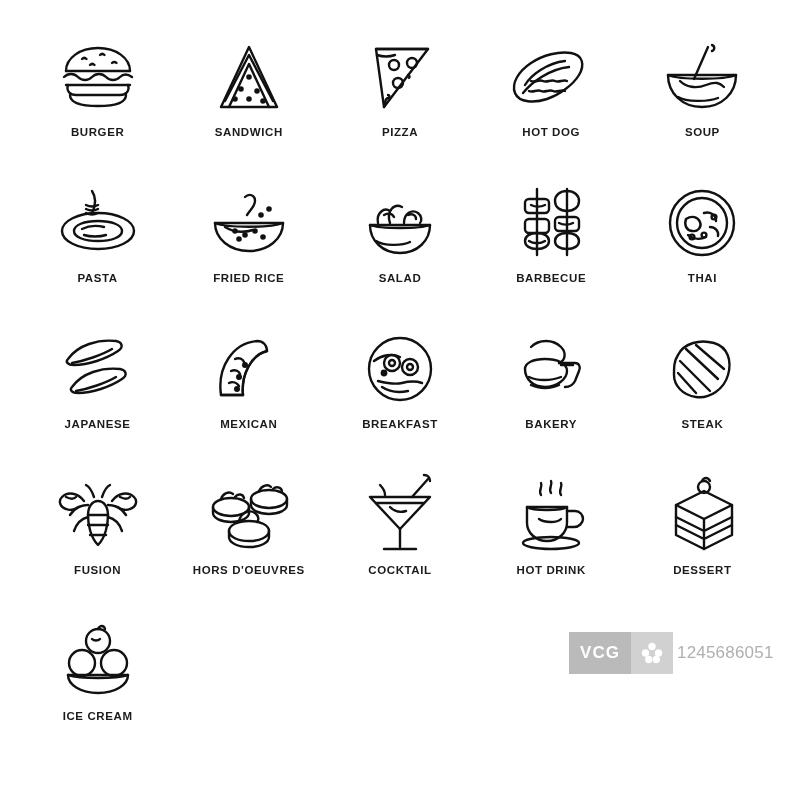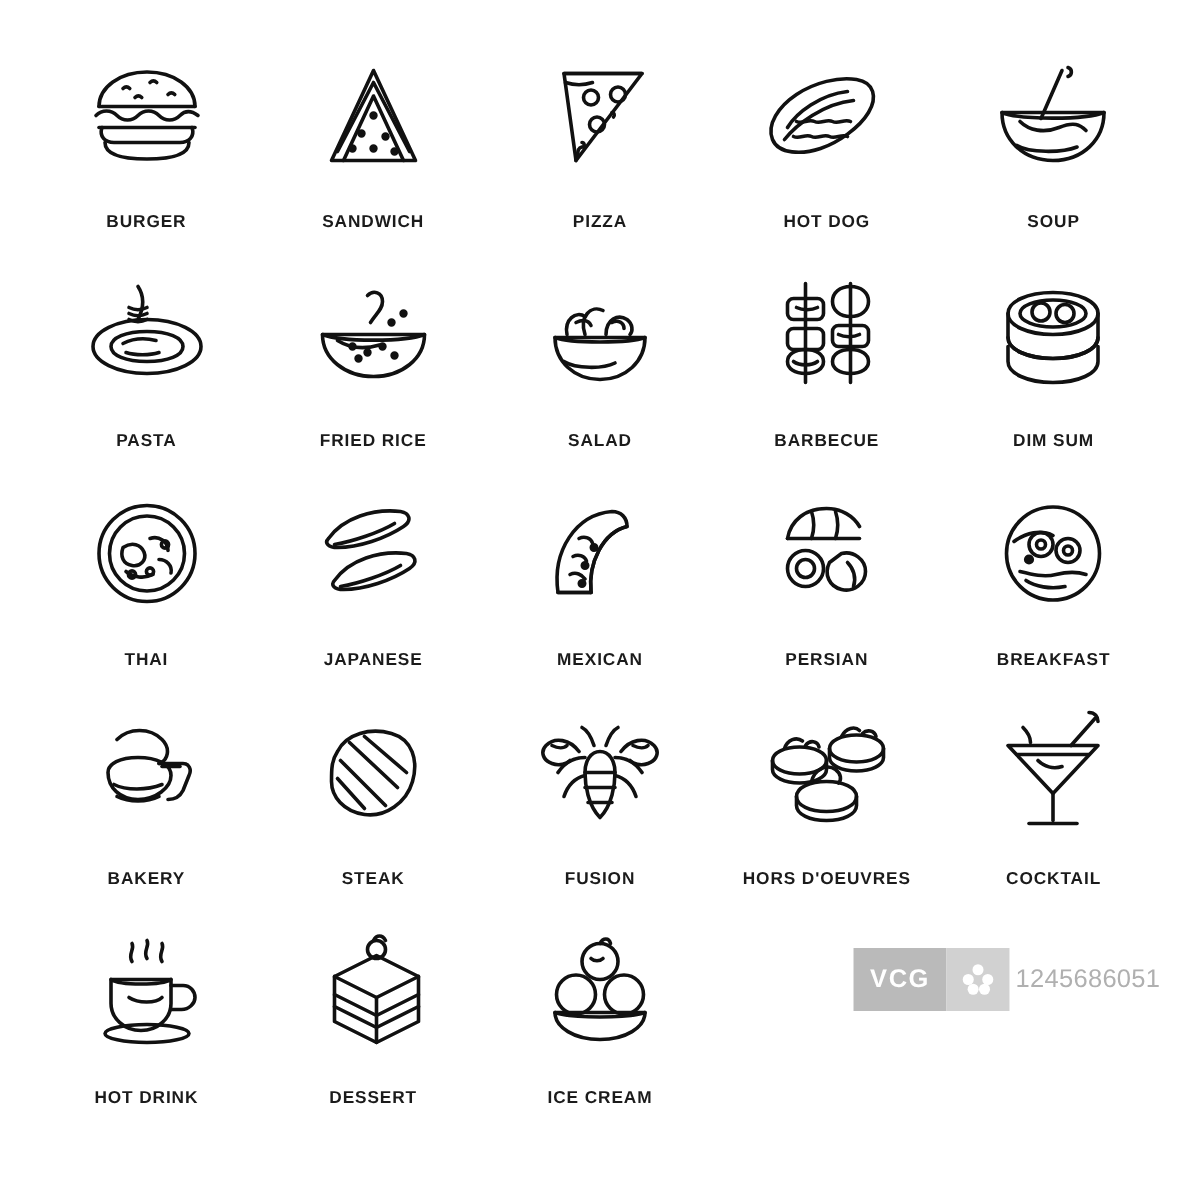--- a/index.html
+++ b/index.html
@@ -40,21 +40,21 @@
     width: 108px;
     height: 96px;
     display: flex;
     align-items: center;
     justify-content: center;
   }
   .glyph svg {
     display: block;
   }
   .caption {
-    margin-top: 16px;
+    margin-top: 0;
     font-size: 11.5px;
     font-weight: bold;
     letter-spacing: 0.6px;
     color: #1b1b1b;
     text-align: center;
     line-height: 1.1;
     white-space: nowrap;
   }
   
   .wm {
@@ -243,34 +243,20 @@
           <path d="M28 62c4 3 12 3 16 0"></path>
           <path d="M54 22c0-6 5-10 12-10s12 4 12 10-5 10-12 10-12-4-12-10Z"></path>
           <rect x="54" y="38" width="24" height="14" rx="4"></rect>
           <path d="M54 62c0-5 5-8 12-8s12 3 12 8-5 8-12 8-12-3-12-8Z"></path>
           <path d="M30 26c4 2 10 2 14 0M58 44c4 2 10 2 14 0"></path>
         </svg>
       </div>
       <div class="caption">BARBECUE</div>
     </div>
 
-    <div class="cell">
-      <div class="glyph">
-        <svg viewBox="0 0 100 90" width="100" height="90" fill="none" stroke="#111" stroke-width="2.4" stroke-linecap="round" stroke-linejoin="round">
-          <path d="M20 30c0-8 13-14 30-14s30 6 30 14-13 14-30 14-30-6-30-14Z"></path>
-          <path d="M28 30c0-5 10-9 22-9s22 4 22 9-10 9-22 9-22-4-22-9Z"></path>
-          <circle cx="42" cy="29" r="6"></circle>
-          <circle cx="58" cy="30" r="6"></circle>
-          <path d="M20 30v16c0 8 13 14 30 14s30-6 30-14V30"></path>
-          <path d="M20 46c0 8 13 14 30 14s30-6 30-14"></path>
-          <path d="M20 52v10c0 8 13 14 30 14s30-6 30-14V52"></path>
-        </svg>
-      </div>
-      <div class="caption">DIM SUM</div>
-    </div>
 
     <div class="cell">
       <div class="glyph">
         <svg viewBox="0 0 100 90" width="100" height="90" fill="none" stroke="#111" stroke-width="2.4" stroke-linecap="round" stroke-linejoin="round">
           <circle cx="50" cy="44" r="32"></circle>
           <circle cx="50" cy="44" r="25"></circle>
           <path d="M34 40c6-4 12-2 14 3s-2 10-8 9-8-6-6-12Z"></path>
           <path d="M52 34c6-2 12 2 12 8"></path>
           <path d="M58 48c5 0 9 4 8 9"></path>
           <path d="M36 56c5 4 12 5 18 2"></path>
@@ -302,34 +288,20 @@
           <path d="M22 70h22"></path>
           <path d="M30 58c4-2 8 0 10 3M32 46c4-2 8 0 9 3M36 34c4-2 8 0 9 3"></path>
           <circle cx="40" cy="52" r="1.8" fill="#111"></circle>
           <circle cx="46" cy="40" r="1.8" fill="#111"></circle>
           <circle cx="38" cy="64" r="1.8" fill="#111"></circle>
         </svg>
       </div>
       <div class="caption">MEXICAN</div>
     </div>
 
-    <div class="cell">
-      <div class="glyph">
-        <svg viewBox="0 0 100 90" width="100" height="90" fill="none" stroke="#111" stroke-width="2.4" stroke-linecap="round" stroke-linejoin="round">
-          <path d="M24 34c2-12 12-20 26-20 10 0 18 5 22 12"></path>
-          <path d="M24 34h48"></path>
-          <path d="M40 16c2 6 2 12 0 18M56 16c2 6 2 12 0 18"></path>
-          <circle cx="36" cy="54" r="12"></circle>
-          <circle cx="36" cy="54" r="6"></circle>
-          <path d="M60 44c8-2 16 4 16 12s-8 14-16 12-12-10-8-18Z"></path>
-          <path d="M64 50c4 4 6 10 4 16"></path>
-        </svg>
-      </div>
-      <div class="caption">PERSIAN</div>
-    </div>
 
 
     <div class="cell">
       <div class="glyph">
         <svg viewBox="0 0 100 90" width="100" height="90" fill="none" stroke="#111" stroke-width="2.4" stroke-linecap="round" stroke-linejoin="round">
           <circle cx="50" cy="44" r="31"></circle>
           <path d="M24 36c8-6 18-8 26-4"></path>
           <circle cx="42" cy="38" r="8"></circle>
           <circle cx="42" cy="38" r="3"></circle>
           <circle cx="60" cy="42" r="8"></circle>

